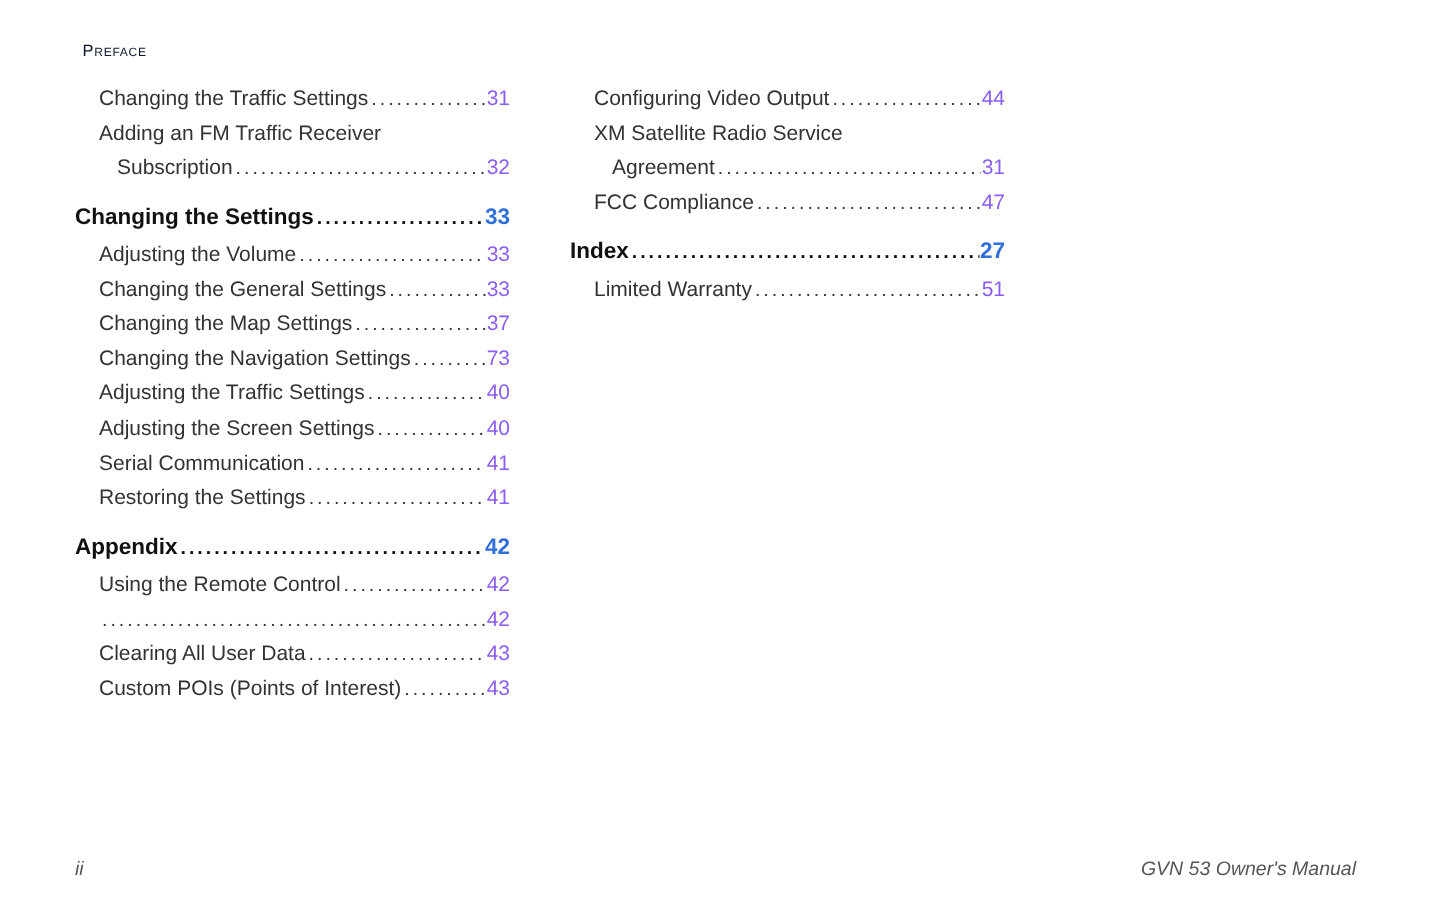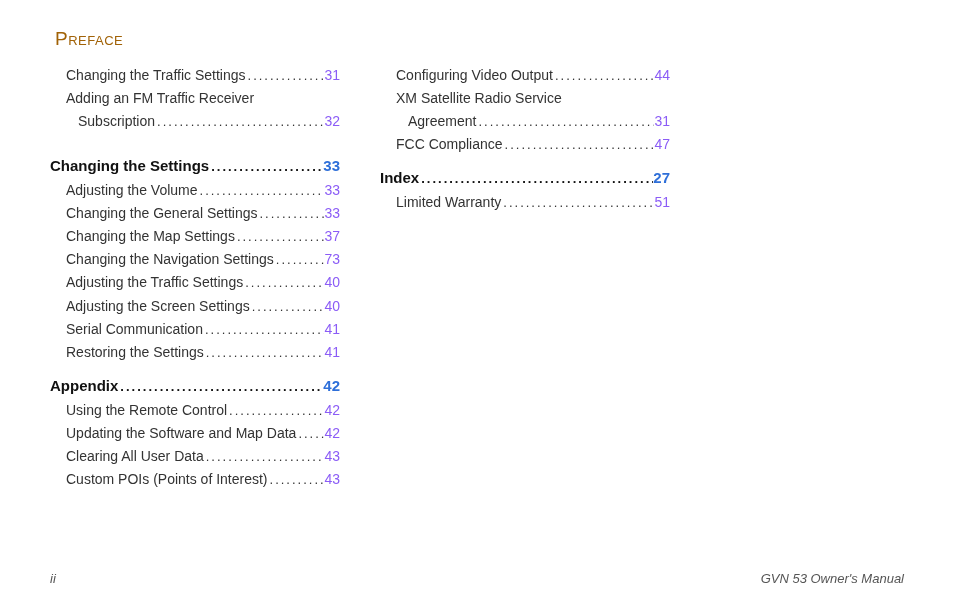--- a/index.html
+++ b/index.html
@@ -6,22 +6,22 @@
     body {
       width: 954px;
       height: 608px;
       background: #fff;
       font-family: Arial, Helvetica, sans-serif;
       position: relative;
       padding: 28px 50px 24px 50px;
     }
     .header {
       font-variant: small-caps;
-      font-size: 19px;
-      color: #a16207;
+      font-size: 11px;
+      color: #0f172a;
       letter-spacing: 0.5px;
       margin-bottom: 8px;
       padding-left: 5px;
     }
     .columns {
       display: flex;
       gap: 40px;
       padding-top: 6px;
     }
     .col {
@@ -86,21 +86,21 @@
         <span class="page">31</span>
       </div>
       <div class="toc-line sub">
         <span class="label">Adding an FM Traffic Receiver</span>
       </div>
       <div class="toc-line subsub">
         <span class="label">Subscription</span>
         <span class="dots"></span>
         <span class="page">32</span>
       </div>
-      <div class="toc-line section-head" style="margin-top: 21px;">
+      <div class="toc-line section-head" style="margin-top: 10px;">
         <span class="label">Changing the Settings</span>
         <span> </span>
         <span class="dots"></span>
         <span> </span>
         <span class="page">33</span>
       </div>
       <div class="toc-line sub">
         <span class="label">Adjusting the Volume</span>
         <span class="dots"></span>
         <span class="page">33</span>
@@ -146,21 +146,20 @@
         <span class="dots"></span>
         <span> </span>
         <span class="page">42</span>
       </div>
       <div class="toc-line sub">
         <span class="label">Using the Remote Control</span>
         <span class="dots"></span>
         <span class="page">42</span>
       </div>
       <div class="toc-line sub">
-        <span class="label">Updating the Software and Map Data</span>
         <span class="dots"></span>
         <span class="page">42</span>
       </div>
       <div class="toc-line sub">
         <span class="label">Clearing All User Data</span>
         <span class="dots"></span>
         <span class="page">43</span>
       </div>
       <div class="toc-line sub">
         <span class="label">Custom POIs (Points of Interest)</span>

